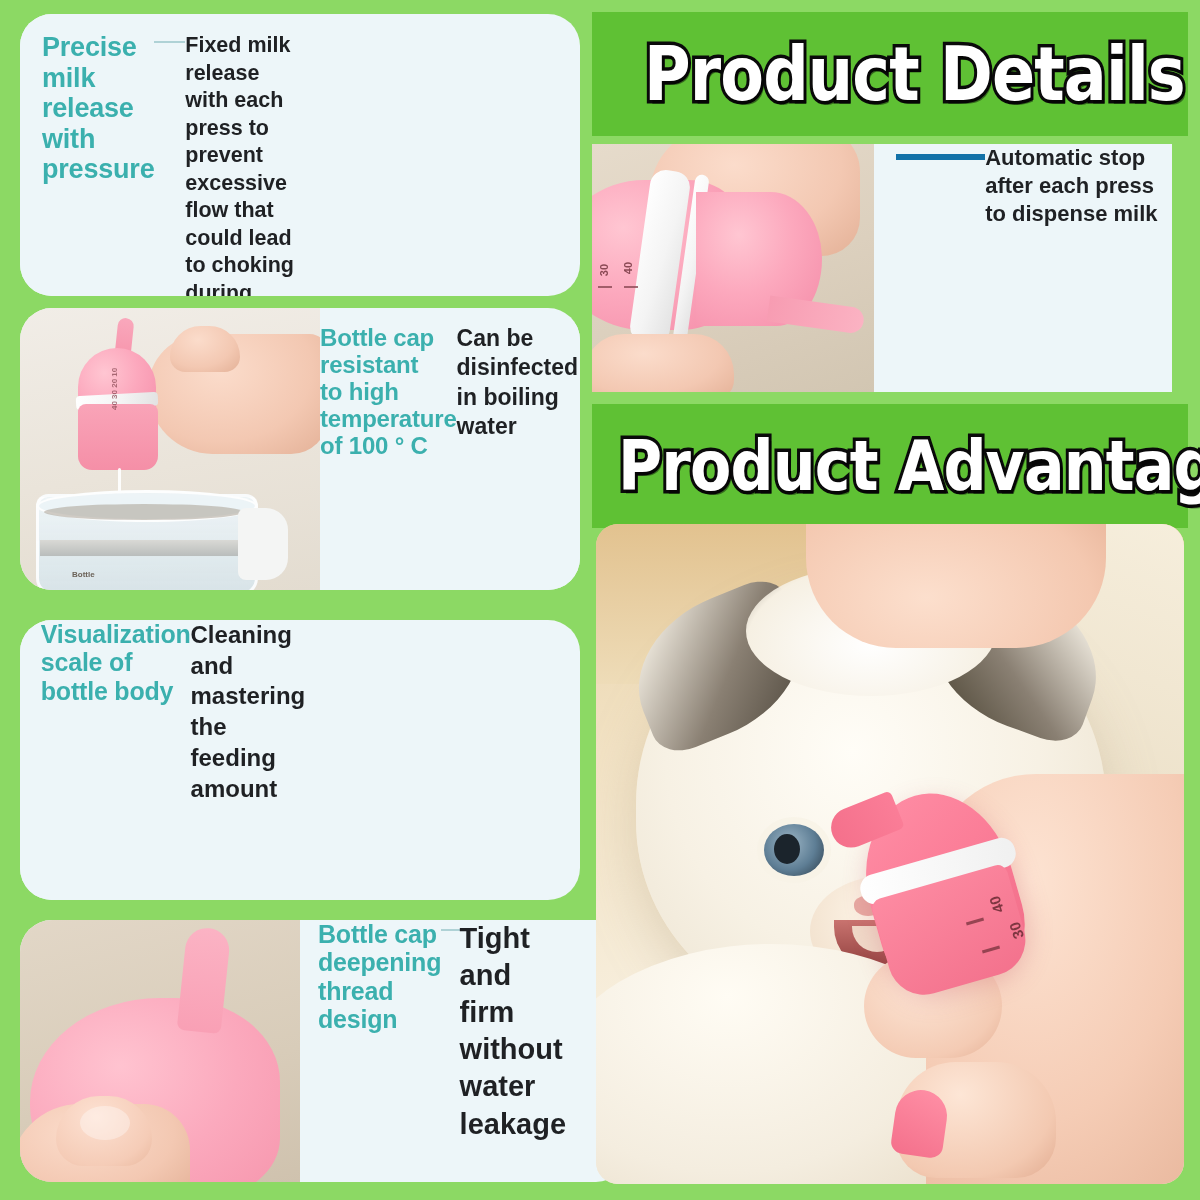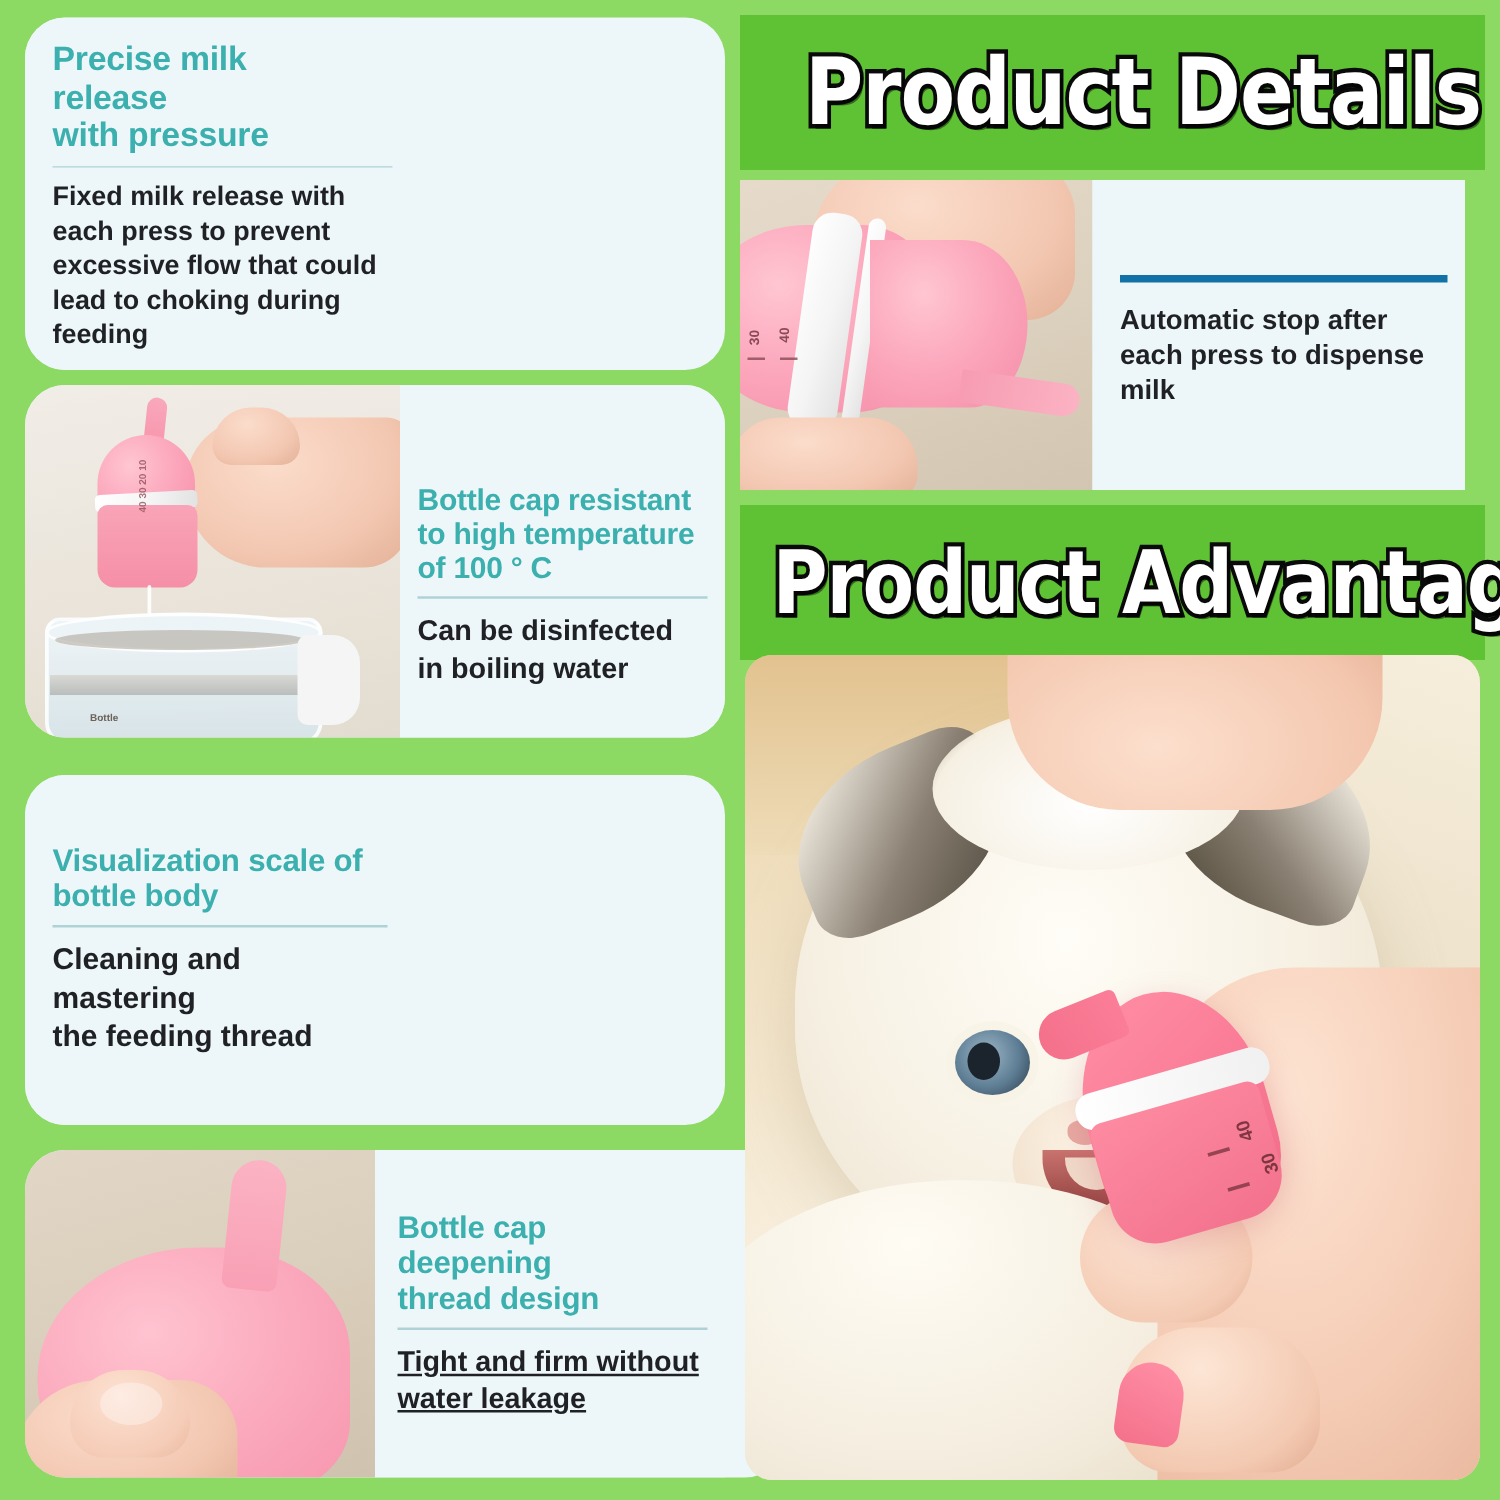--- a/index.html
+++ b/index.html
@@ -14,21 +14,21 @@
   .card{
     position:absolute;
     background:#EDF6F9;
     border-radius:32px;
     overflow:hidden;
     display:flex;
   }
   .txt{
     box-sizing:border-box;
     background:#EDF6F9;
-    display:flex;flex-direction:column;justify-content:center;
+    display:flex;flex-direction:row;justify-content:center;
   }
   .hd{
     color:#3BB0AE;
     font-weight:bold;
     line-height:1.13;
     letter-spacing:-0.2px;
   }
   .rule{
     height:2px;background:#AFD2D6;border:0;margin:9px 0 11px 0;width:100%;
   }
@@ -101,58 +101,58 @@
       <div style="left:98px;top:160px;width:3px;height:44px;background:rgba(255,255,255,.9);border-radius:2px;"></div>
 
       <div style="left:16px;top:186px;width:216px;height:96px;background:linear-gradient(180deg,rgba(238,245,248,.95),rgba(214,228,234,.9));border-radius:12px 12px 18px 18px;border:3px solid rgba(255,255,255,.85);"></div>
       <div style="left:16px;top:182px;width:216px;height:26px;background:rgba(236,243,247,.95);border-radius:50%;border:3px solid rgba(255,255,255,.9);"></div>
       <div style="left:24px;top:196px;width:200px;height:16px;background:rgba(170,160,148,.55);border-radius:50%;"></div>
       <div style="left:20px;top:232px;width:208px;height:16px;background:linear-gradient(180deg,#D9D9D5,#B9BDBC);"></div>
       <div style="left:218px;top:200px;width:50px;height:72px;background:#F4F5F4;border-radius:8px 22px 22px 8px;"></div>
       <div style="left:52px;top:262px;width:60px;height:14px;color:#6B6258;font-size:8px;font-weight:bold;">Bottle</div>
     </div>
 
-    <div class="txt" style="position:absolute;left:300px;top:0;width:260px;height:320px;padding:0 16px 0 14px;">
+    <div class="txt" style="position:absolute;left:300px;top:16px;width:260px;height:320px;padding:0 16px 0 14px;">
       <div class="hd" style="font-size:24px;white-space:pre-line;">Bottle cap resistant
 to high temperature
 of 100 ° C</div>
       <hr class="rule" style="width:232px;">
       <div class="bd" style="font-size:23px;white-space:pre-line;">Can be disinfected
 in boiling water</div>
     </div>
   </div>
 
   <div class="card" style="left:20px;top:620px;width:560px;height:280px;">
     <div class="txt" style="width:300px;padding:0 16px 0 22px;">
       <div class="hd" style="font-size:25px;white-space:pre-line;">Visualization scale of
 bottle body</div>
       <hr class="rule" style="width:268px;">
       <div class="bd" style="font-size:24px;white-space:pre-line;">Cleaning and
 mastering
-the feeding thread</div>
+the feeding amount</div>
     </div>
 
   </div>
 
   <div class="card" style="left:20px;top:920px;width:608px;height:262px;">
     <div class="photo" style="left:0;top:0;width:280px;height:262px;background:linear-gradient(165deg,#E2D7C7 0%,#D8CCB9 60%,#CFC2AE 100%);">
       <div class="bbody" style="left:10px;top:78px;width:250px;height:200px;border-radius:52% 42% 30% 46%;
            background:radial-gradient(ellipse at 36% 34%, #FFC3D0 0%, #FBA9BD 52%, #F696AD 100%);"></div>
       <div style="left:162px;top:8px;width:44px;height:104px;background:linear-gradient(180deg,#FBB3C4,#F9A0B5);border-radius:24px 24px 8px 8px;transform:rotate(6deg);"></div>
       <div class="skin" style="left:-10px;top:184px;width:180px;height:96px;border-radius:70px 46px 10px 10px;"></div>
       <div class="skin" style="left:36px;top:176px;width:96px;height:70px;border-radius:48px 48px 30px 30px;
            background:radial-gradient(ellipse at 42% 30%, #FDE1D2 0%, #F5CCB7 70%, #E9B89E 100%);"></div>
       <div style="left:60px;top:186px;width:50px;height:34px;background:rgba(255,255,255,.35);border-radius:50%;"></div>
     </div>
 
     <div class="txt" style="position:absolute;left:280px;top:0;width:280px;height:262px;padding:0 14px 0 18px;">
       <div class="hd" style="font-size:25px;white-space:pre-line;">Bottle cap deepening
 thread design</div>
       <hr class="rule" style="width:248px;">
-      <div class="bd" style="font-size:23px;white-space:pre-line;text-decoration:underline;">Tight and firm without
+      <div class="bd" style="font-size:29px;white-space:pre-line;">Tight and firm without
 water leakage</div>
     </div>
   </div>
 
   <div class="banner" style="left:592px;top:12px;width:596px;height:124px;">
     <span style="margin-left:52px;">Product Details</span>
   </div>
 
   <div class="card" style="left:592px;top:144px;width:580px;height:248px;border-radius:0;">
     <div class="photo" style="left:0;top:0;width:282px;height:248px;background:linear-gradient(160deg,#E6DBCB 0%,#DCD0BE 55%,#D2C6B2 100%);">

